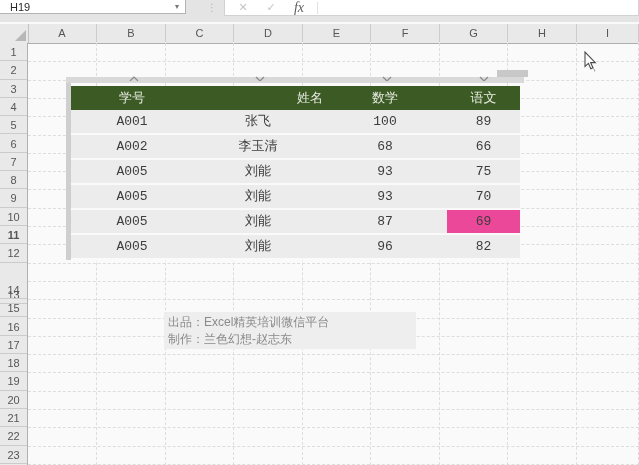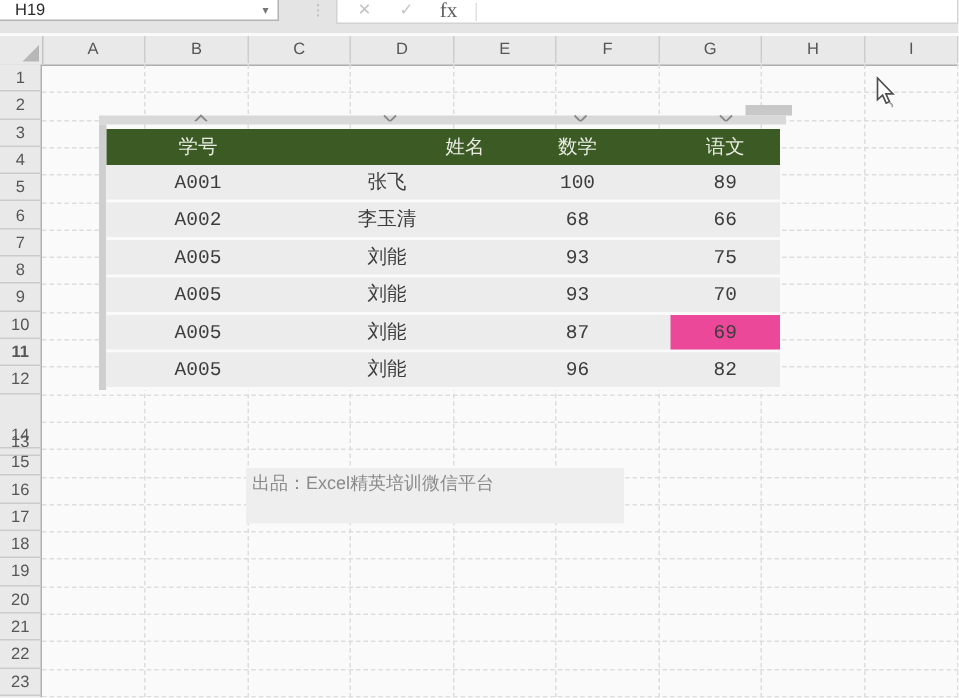--- a/index.html
+++ b/index.html
@@ -18,21 +18,21 @@
   }
   .namebox .caret{position:absolute;right:6px;top:0;font-size:8px;color:#777;line-height:13px;}
   .dots{position:absolute;left:206px;top:0px;width:12px;height:15px;color:#b5b5b5;font-size:10px;line-height:15px;text-align:center;}
   .fbar{
     position:absolute;left:224px;top:0;width:415px;height:16px;background:#ffffff;
     border:1px solid #d2d2d2;border-top:none;box-sizing:border-box;
   }
   .fbtn{position:absolute;top:0;height:16px;line-height:15px;text-align:center;width:20px;font-size:11px;color:#c4c4c4;}
   .fbtn.cancel{left:8px;}
   .fbtn.enter{left:36px;}
-  .fbtn.fx{left:64px;color:#5e5e5e;font-family:"Liberation Serif",serif;font-size:14px;}
+  .fbtn.fx{left:64px;color:#5e5e5e;font-family:"Liberation Serif",serif;font-style:italic;font-size:14px;}
   .fdiv{position:absolute;left:92px;top:2px;width:1px;height:12px;background:#e0e0e0;}
   
   .colhead{position:absolute;left:0;top:24px;width:639px;height:19px;background:#e9e9e9;border-bottom:1px solid #aeaeae;}
   .corner{position:absolute;left:0;top:24px;width:28px;height:19px;background:#e9e9e9;border-right:1px solid #c3c3c3;}
   .corner .tri{position:absolute;right:2px;bottom:2px;width:0;height:0;border-left:11px solid transparent;border-bottom:11px solid #b7b7b7;}
   .colcell{position:absolute;top:0;height:18px;line-height:18px;text-align:center;font-size:11px;color:#565656;border-right:1px solid #cdcdcd;box-sizing:border-box;}
   .rowhead{position:absolute;left:0;top:43px;width:28px;height:422px;background:#e9e9e9;border-right:1px solid #b0b0b0;box-sizing:border-box;overflow:hidden;}
   .rowcell{position:absolute;left:0;width:27px;text-align:center;font-size:11px;color:#565656;border-bottom:1px solid #cbcbcb;box-sizing:border-box;}
   
   .glv{position:absolute;width:0;border-left:1px dashed #dddddd;}
@@ -205,20 +205,21 @@
     <div class="trow" style="top: 149px; background: rgb(236, 236, 236); border-bottom: 2px solid rgb(250, 250, 250);">
       <span class="td" style="left:0;width:122px">A005</span>
       <span class="td" style="left:122px;width:130px">刘能</span>
       <span class="td" style="left:252px;width:124px">96</span>
       <span class="td" style="left:376px;width:73px">82</span>
     </div>
   </div>
 
   <div class="credits">
     <div>出品：Excel精英培训微信平台</div>
+    <div>制作：兰色幻想-赵志东</div>
   </div>
 
   <svg class="cursor" width="16" height="21">
     <polygon points="1,1 1,15.5 4.4,12.4 6.8,17.8 9,16.8 6.6,11.6 11.3,11.6" fill="#fdfdfd" stroke="#4d4d4d" stroke-width="1.1"></polygon>
     <path d="M9,17.5 q3,1.5 1.5,3" fill="none" stroke="#9a9a9a" stroke-width="1"></path>
   </svg>
 
 </div>
 
 </body></html>

